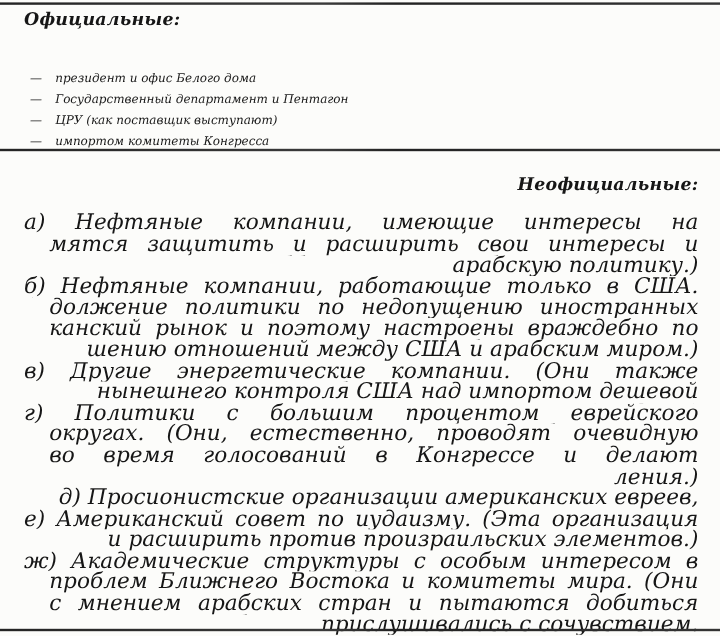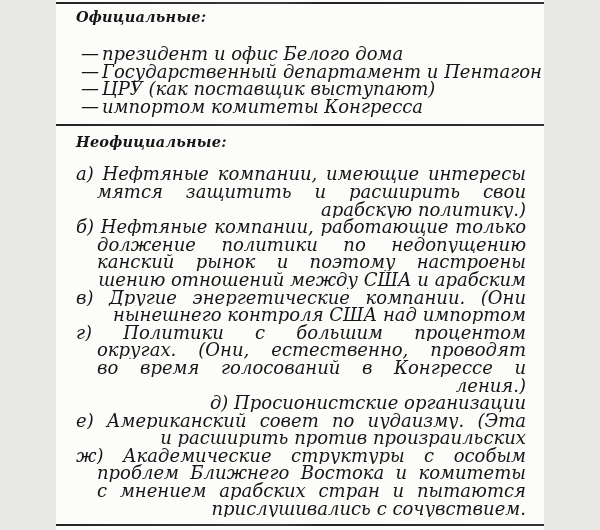--- a/index.html
+++ b/index.html
@@ -1,20 +1,20 @@
 <!DOCTYPE html>
 <html lang="ru"><head>
 <meta charset="utf-8">
 <style>
   html, body { margin: 0; padding: 0; }
   body { background: #e8e8e6; }
 
   .page {
     position: relative;
-    width: 488px;
+    width: 600px;
     height: 530px;
     margin: 0 auto;
     box-sizing: border-box;
     padding: 0 18px 0 20px;
     background: #fcfcfa;
     color: #161616;
     font-family: "DejaVu Serif", "Liberation Serif", serif;
     font-style: italic;
     overflow: hidden;
   }
@@ -32,25 +32,25 @@
 
   .heading {
     margin: 0;
     font-size: 14.5px;
     line-height: 16px;
     font-weight: 700;
     font-style: italic;
     letter-spacing: 0.2px;
   }
   .heading-official   { padding-top: 9px; }
-  .heading-unofficial { padding-top: 19px; }
+  .heading-unofficial { padding-top: 19px; text-align: right; }
 
   .dash-list {
-    margin-top: 20px;
-    font-size: 18px;
+    margin-top: 32px;
+    font-size: 10px;
     line-height: 17.6px;
   }
   .dash-item { padding-left: 5px; white-space: nowrap; }
   .dash-bullet {
     display: inline-block;
     width: 21px;
   }
 
   .lettered-list {
     margin-top: 15px;

